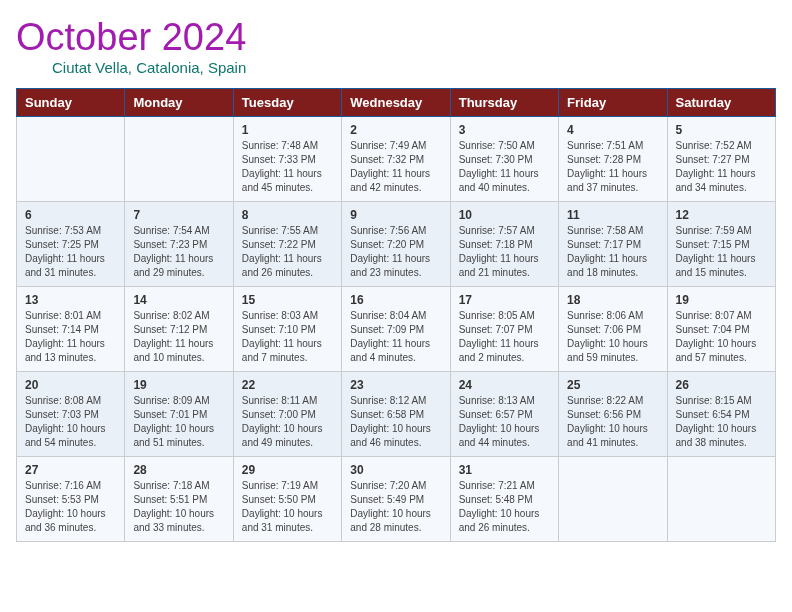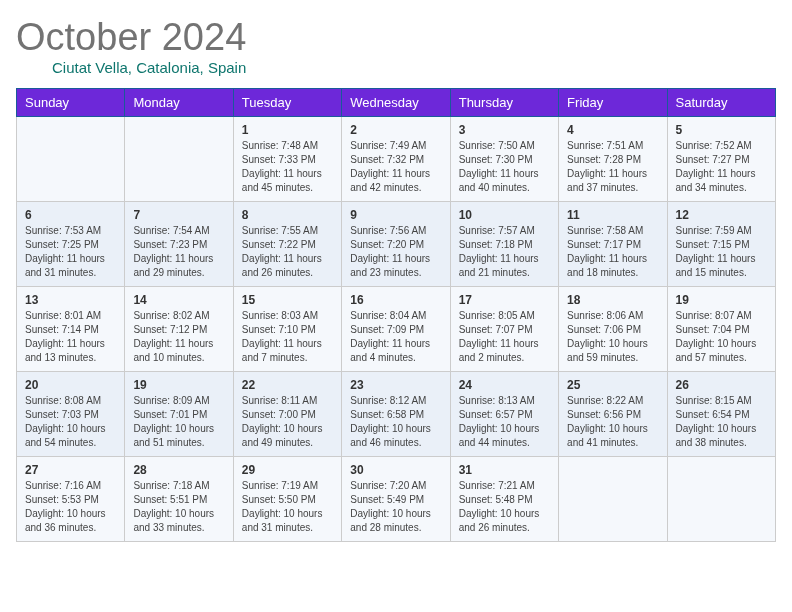--- a/index.html
+++ b/index.html
@@ -21,39 +21,39 @@
       align-items: center;
     }
     .logo-icon {
       width: 36px;
       height: 36px;
       margin-left: 2px;
     }
     .title-block { text-align: right; }
     .month-title {
       font-size: 38px;
-      color: #737373;
+      color: #a21caf;
       font-weight: 300;
     }
     .subtitle {
       font-size: 15px;
       color: #0f766e;
     }
     table {
       width: 100%;
       border-collapse: collapse;
       table-layout: fixed;
     }
     thead tr th {
-      background-color: #6d28d9;
+      background-color: #7f1d1d;
       color: #fff;
       text-align: left;
       padding: 6px 8px;
       font-size: 13px;
-      font-weight: normal;
+      font-weight: bold;
       border: 1px solid #1a5a9a;
     }
     tbody tr td {
       vertical-align: top;
       padding: 6px 8px;
       border: 1px solid #ccc;
       font-size: 10.5px;
       color: #333;
       min-height: 80px;
       background: #fff;

